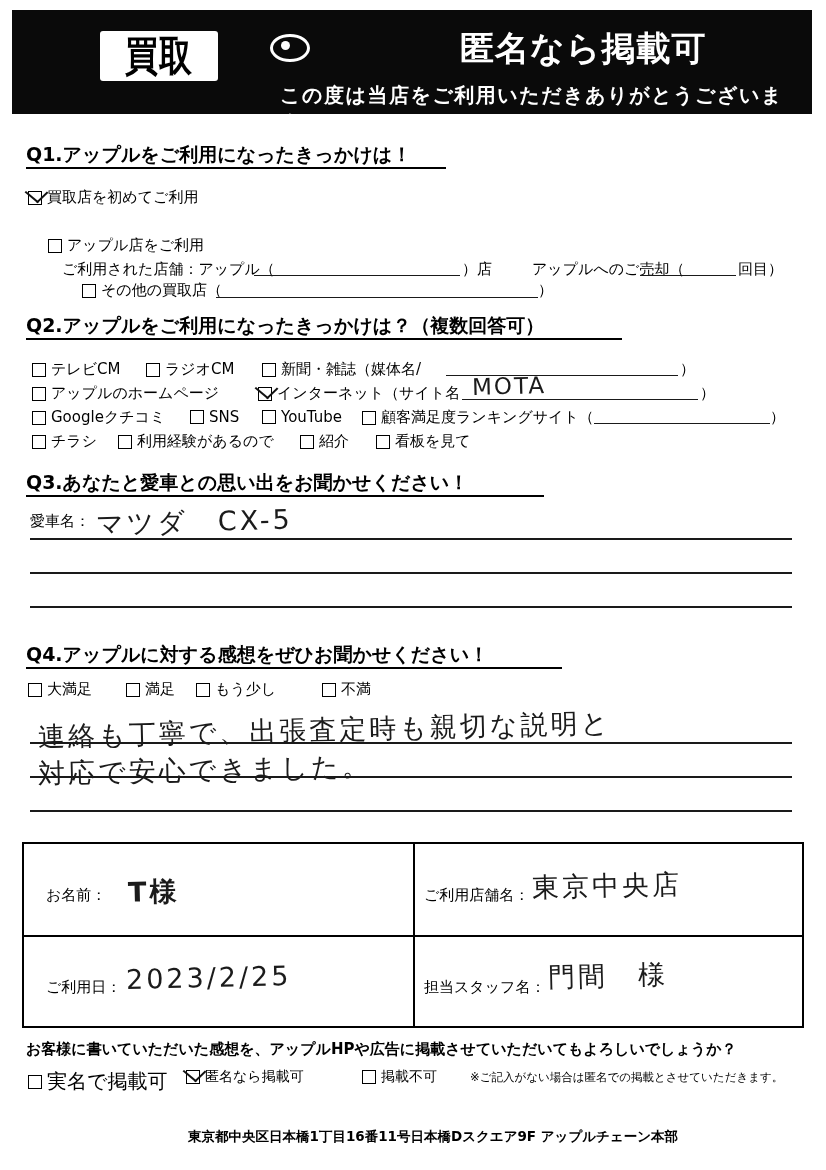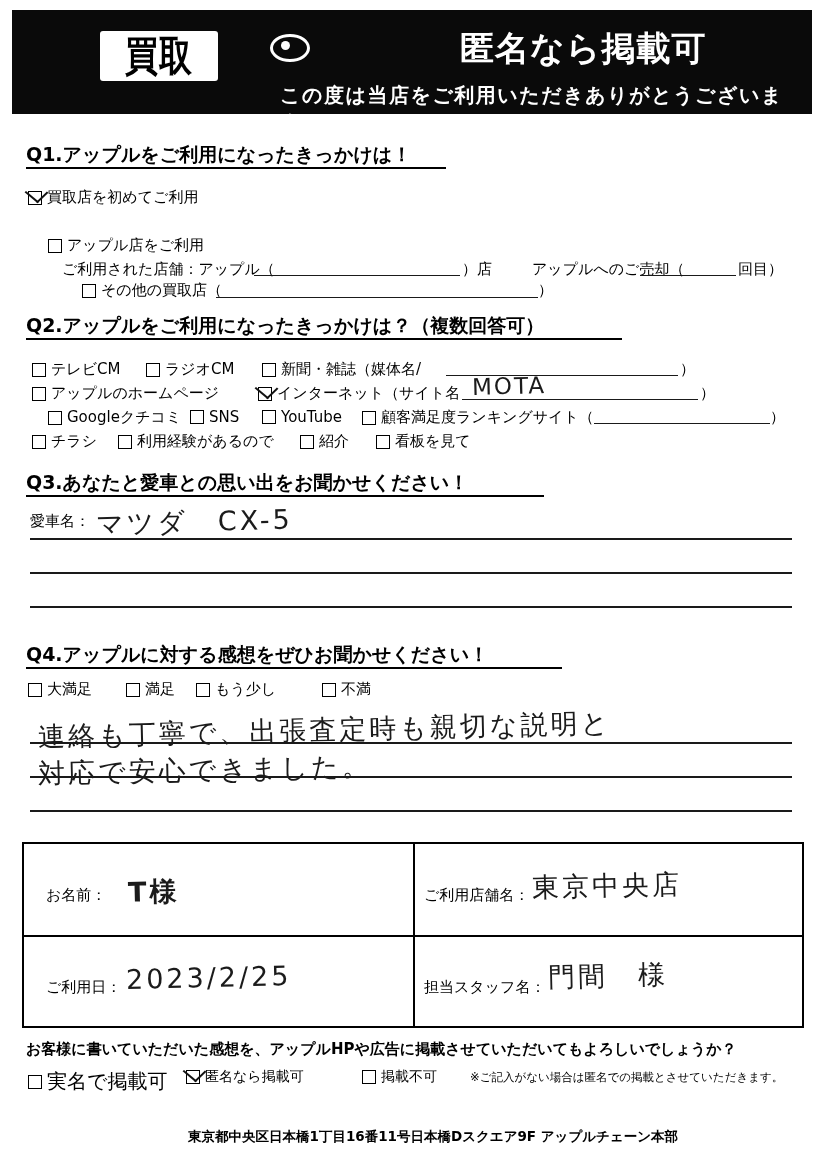--- a/index.html
+++ b/index.html
@@ -311,21 +311,21 @@
     <span>アップルのホームページ</span>
   </div>
   <div class="opt" style="left:258px; top:384px;">
     <span class="box check"></span>
     <span>インターネット（サイト名</span>
   </div>
   <div class="wline" style="left:462px; top:399px; width:236px; height:1.4px;"></div>
   <div class="paren-line" style="left:700px; top:384px;">）</div>
   <div class="hand hand-md" style="left:472px; top:373px;">MOTA</div>
 
-  <div class="opt" style="left:48px; top:408px;justify-content:center;">
+  <div class="opt" style="left:32px; top:408px;justify-content:center;">
     <span class="box"></span>
     <span>Googleクチコミ</span>
   </div>
   <div class="opt" style="left:190px; top:408px;">
     <span class="box"></span>
     <span>SNS</span>
   </div>
   <div class="opt" style="left:262px; top:408px;">
     <span class="box"></span>
     <span>YouTube</span>

